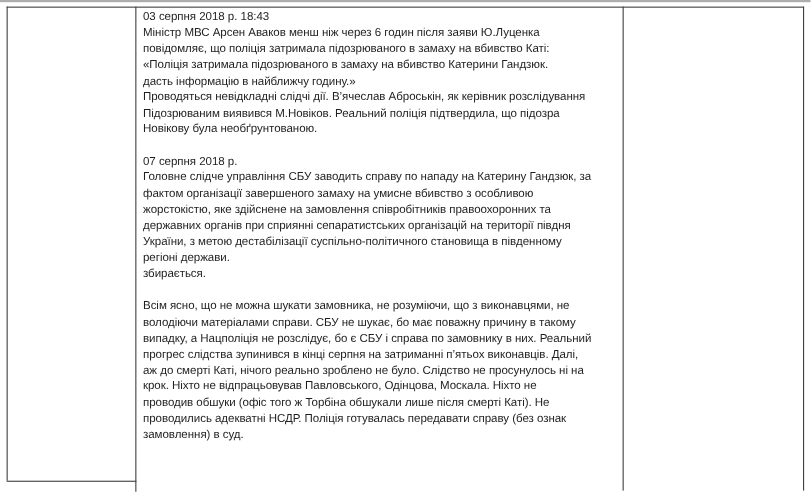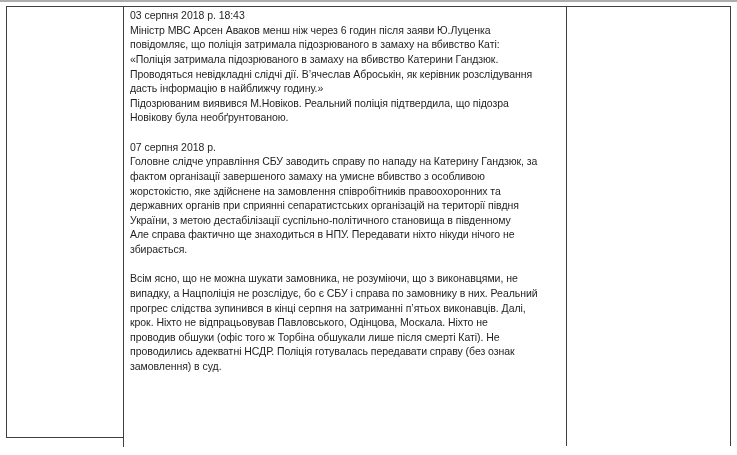--- a/index.html
+++ b/index.html
@@ -51,36 +51,38 @@
   <div class="vline" id="divider-mid-right"></div>
   <div class="vline" id="border-right"></div>
   <div class="hline" id="left-cell-bottom"></div>
   <div id="bottom-rule"></div>
 
   <div class="text-block">
       <div class="line">03 серпня 2018 р. 18:43</div>
       <div class="line">Міністр МВС Арсен Аваков менш ніж через 6 годин після заяви Ю.Луценка</div>
       <div class="line">повідомляє, що поліція затримала підозрюваного в замаху на вбивство Каті:</div>
       <div class="line">«Поліція затримала підозрюваного в замаху на вбивство Катерини Гандзюк.</div>
+      <div class="line">дасть інформацію в найближчу годину.»</div>
       <div class="line">Проводяться невідкладні слідчі дії. В’ячеслав Аброськін, як керівник розслідування</div>
-      <div class="line">дасть інформацію в найближчу годину.»</div>
       <div class="line">Підозрюваним виявився М.Новіков. Реальний поліція підтвердила, що підозра</div>
       <div class="line">Новікову була необґрунтованою.</div>
       <div class="line"></div>
       <div class="line">07 серпня 2018 р.</div>
       <div class="line">Головне слідче управління СБУ заводить справу по нападу на Катерину Гандзюк, за</div>
       <div class="line">фактом організації завершеного замаху на умисне вбивство з особливою</div>
       <div class="line">жорстокістю, яке здійснене на замовлення співробітників правоохоронних та</div>
       <div class="line">державних органів при сприянні сепаратистських організацій на території півдня</div>
       <div class="line">України, з метою дестабілізації суспільно-політичного становища в південному</div>
-      <div class="line">Але справа фактично ще знаходиться в НПУ. Передавати ніхто нікуди нічого не</div>
+      <div class="line">регіоні держави.</div>
       <div class="line">збирається.</div>
       <div class="line"></div>
       <div class="line">Всім ясно, що не можна шукати замовника, не розуміючи, що з виконавцями, не</div>
+      <div class="line">володіючи матеріалами справи. СБУ не шукає, бо має поважну причину в такому</div>
       <div class="line">випадку, а Нацполіція не розслідує, бо є СБУ і справа по замовнику в них. Реальний</div>
       <div class="line">прогрес слідства зупинився в кінці серпня на затриманні п’ятьох виконавців. Далі,</div>
+      <div class="line">аж до смерті Каті, нічого реально зроблено не було. Слідство не просунулось ні на</div>
       <div class="line">крок. Ніхто не відпрацьовував Павловського, Одінцова, Москала. Ніхто не</div>
       <div class="line">проводив обшуки (офіс того ж Торбіна обшукали лише після смерті Каті). Не</div>
       <div class="line">проводились адекватні НСДР. Поліція готувалась передавати справу (без ознак</div>
       <div class="line">замовлення) в суд.</div>
     </div>
 
 </div>
 
 </body></html>

